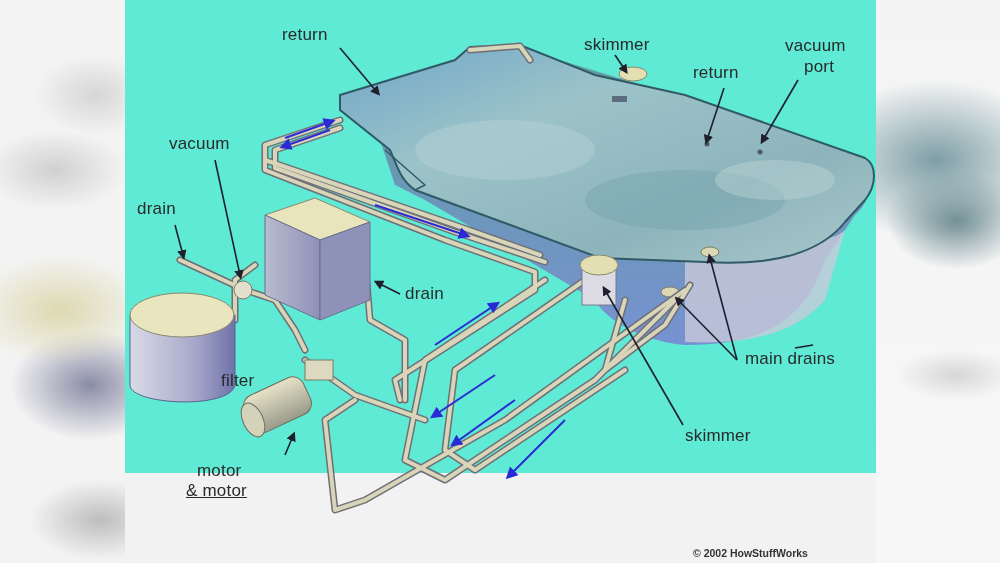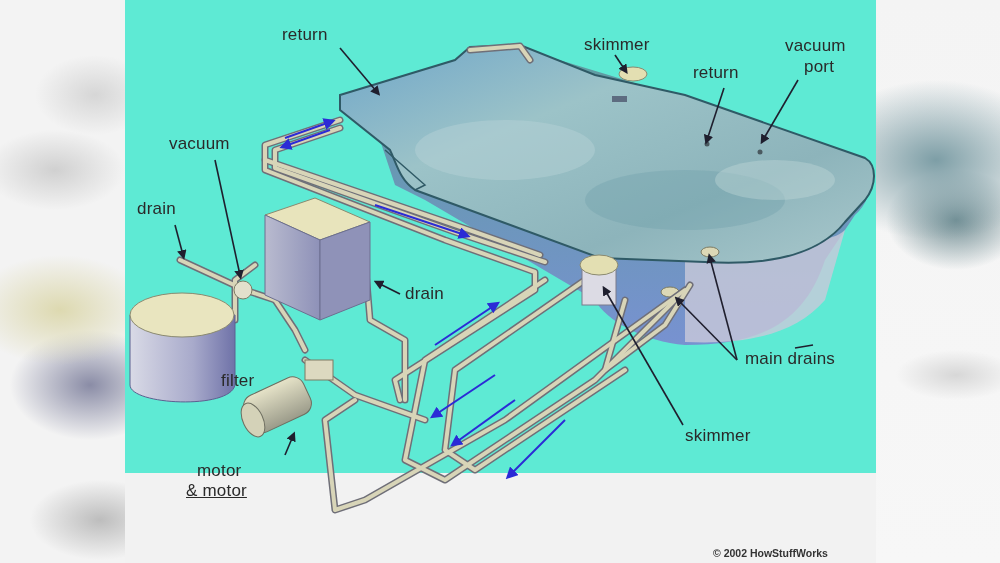--- a/index.html
+++ b/index.html
@@ -167,14 +167,14 @@
   <div class="label" style="left:660px; top:37px;text-align:right;">vacuum</div>
   <div class="label" style="left:679px; top:58px;">port</div>
   <div class="label" style="left:44px; top:135px;">vacuum</div>
   <div class="label" style="left:12px; top:200px;">drain</div>
   <div class="label" style="left:280px; top:285px;">drain</div>
   <div class="label" style="left:52px; top:372px;margin-left:44px;">filter</div>
   <div class="label" style="left:72px; top:462px;">motor</div>
   <div class="label" style="left:61px; top:482px;text-decoration:underline;">&amp; motor</div>
   <div class="label" style="left:620px; top:350px;">main drains</div>
   <div class="label" style="left:560px; top:427px;">skimmer</div>
-  <div class="copyright" style="left:588px; top:547px;">© 2002 HowStuffWorks</div>
+  <div class="copyright" style="left:568px; top:547px;">© 2002 HowStuffWorks</div>
 </div>
 
 </body></html>

